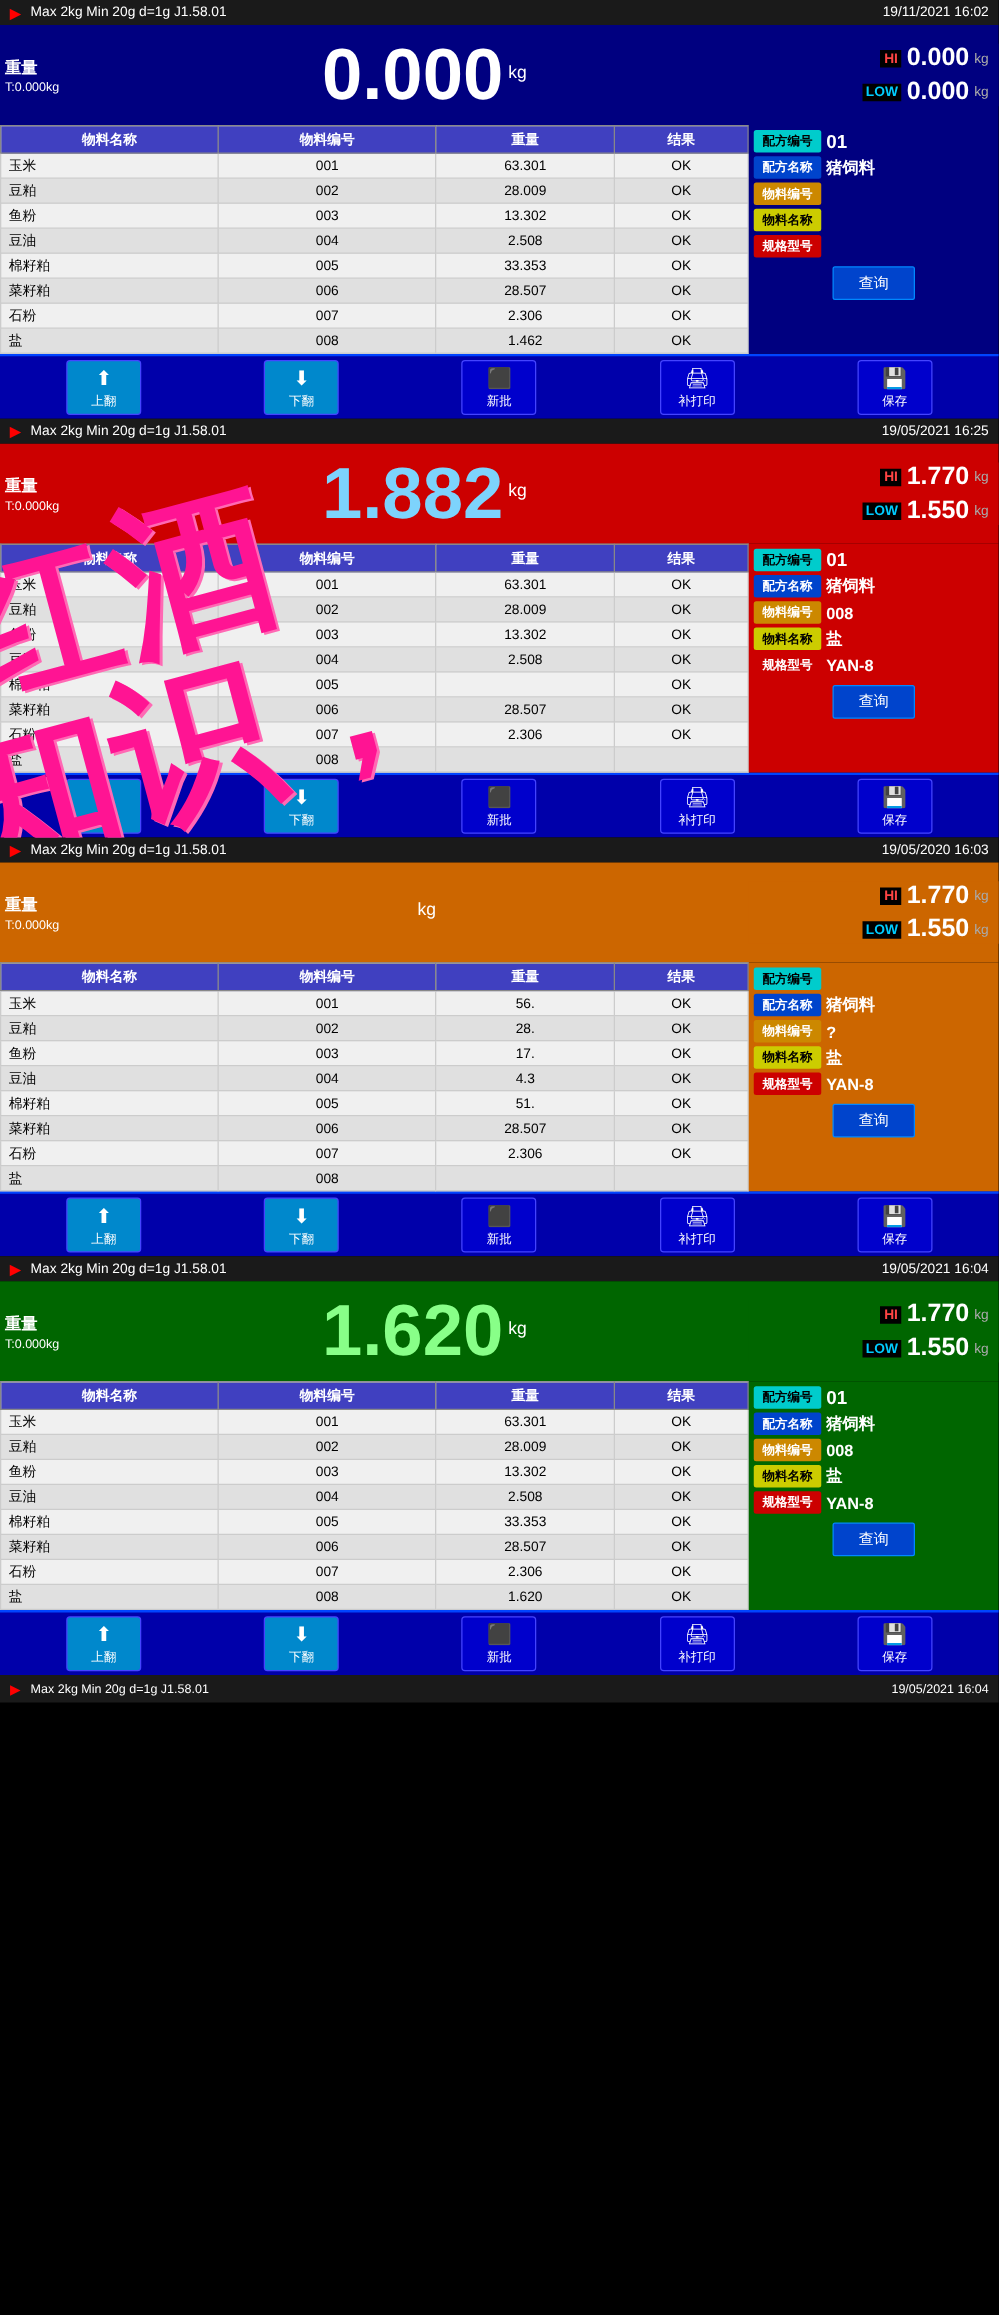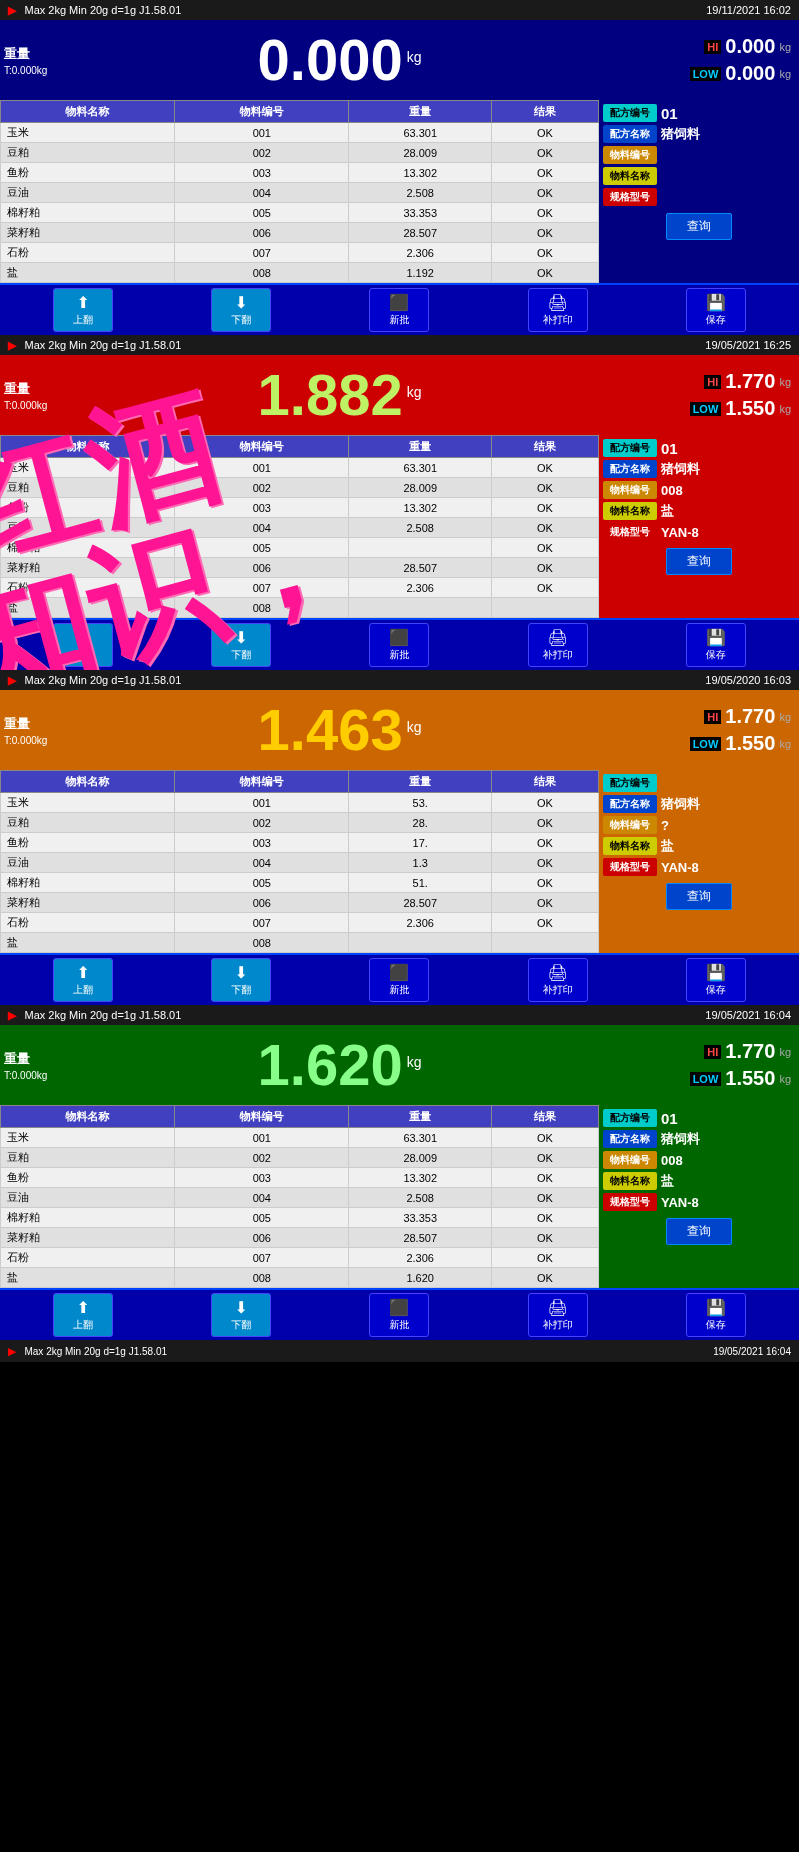--- a/index.html
+++ b/index.html
@@ -144,21 +144,21 @@
               </tr>
               <tr>
                 <td>石粉</td>
                 <td>007</td>
                 <td>2.306</td>
                 <td>OK</td>
               </tr>
               <tr>
                 <td>盐</td>
                 <td>008</td>
-                <td>1.192</td>
+                <td>1.462</td>
                 <td>OK</td>
               </tr>
             </tbody>
           </table>
         </div>
         <div style="width: 200px; background: rgb(0, 0, 128); padding: 4px; display: flex; flex-direction: column; gap: 3px;">
     <div style="display:flex;align-items:center;gap:4px;">
       <span style="background:#00cccc;color:#000;font-size:10px;font-weight:bold;padding:2px 4px;border-radius:2px;min-width:54px;text-align:center;">配方编号</span>
       <span style="color:#fff;font-size:15px;font-weight:bold;">01</span>
     </div>
@@ -213,21 +213,21 @@
       <span>Max 2kg  Min 20g  d=1g  J1.58.01</span>
     </div>
     <span>19/05/2021 16:25</span>
   </div>
       <div style="display: flex; background: rgb(204, 0, 0); height: 80px; align-items: center;">
         <div style="width: 80px; display: flex; flex-direction: column; justify-content: flex-start; padding: 4px;">
     <span style="color:#fff;font-size:13px;font-weight:bold;">重量</span>
     <span style="color:#fff;font-size:10px;margin-top:2px;">T:0.000kg</span>
   </div>
         <div style="flex: 1 1 0%; text-align: center; display: flex; align-items: center; justify-content: center;">
-    <span style="color:#bef264;font-size:58px;font-weight:bold;line-height:1;">1.882</span>
+    <span style="color:#7dd3fc;font-size:58px;font-weight:bold;line-height:1;">1.882</span>
     <span style="color:#fff;font-size:14px;vertical-align:bottom;margin-bottom:6px;margin-left:4px;">kg</span>
   </div>
         <div style="width: 200px; background: rgb(204, 0, 0); display: flex; flex-direction: column; justify-content: center; align-items: flex-end; padding-right: 8px; gap: 4px;">
     <div style="display:flex;align-items:center;gap:4px;">
       <span style="color:#ff4444;font-size:11px;font-weight:bold;background:#000;padding:1px 3px;">HI</span>
       <span style="color:#fff;font-size:20px;font-weight:bold;">1.770</span>
       <span style="color:#aaa;font-size:11px;">kg</span>
     </div>
     <div style="display:flex;align-items:center;gap:4px;">
       <span style="color:#00ccff;font-size:11px;font-weight:bold;background:#000;padding:1px 3px;">LOW</span>
@@ -359,21 +359,20 @@
       <span>Max 2kg  Min 20g  d=1g  J1.58.01</span>
     </div>
     <span>19/05/2020 16:03</span>
   </div>
       <div style="display: flex; background: rgb(204, 102, 0); height: 80px; align-items: center;">
         <div style="width: 80px; display: flex; flex-direction: column; justify-content: flex-start; padding: 4px;">
     <span style="color:#fff;font-size:13px;font-weight:bold;">重量</span>
     <span style="color:#fff;font-size:10px;margin-top:2px;">T:0.000kg</span>
   </div>
         <div style="flex: 1 1 0%; text-align: center; display: flex; align-items: center; justify-content: center;">
-    <span style="color:#ffcc00;font-size:58px;font-weight:bold;line-height:1;">1.463</span>
     <span style="color:#fff;font-size:14px;vertical-align:bottom;margin-bottom:6px;margin-left:4px;">kg</span>
   </div>
         <div style="width: 200px; background: rgb(204, 102, 0); display: flex; flex-direction: column; justify-content: center; align-items: flex-end; padding-right: 8px; gap: 4px;">
     <div style="display:flex;align-items:center;gap:4px;">
       <span style="color:#ff4444;font-size:11px;font-weight:bold;background:#000;padding:1px 3px;">HI</span>
       <span style="color:#fff;font-size:20px;font-weight:bold;">1.770</span>
       <span style="color:#aaa;font-size:11px;">kg</span>
     </div>
     <div style="display:flex;align-items:center;gap:4px;">
       <span style="color:#00ccff;font-size:11px;font-weight:bold;background:#000;padding:1px 3px;">LOW</span>
@@ -390,39 +389,39 @@
                 <th>物料名称</th>
                 <th>物料编号</th>
                 <th>重量</th>
                 <th>结果</th>
               </tr>
             </thead>
             <tbody>
               <tr>
                 <td>玉米</td>
                 <td>001</td>
-                <td>53.</td>
+                <td>56.</td>
                 <td>OK</td>
               </tr>
               <tr>
                 <td>豆粕</td>
                 <td>002</td>
                 <td>28.</td>
                 <td>OK</td>
               </tr>
               <tr>
                 <td>鱼粉</td>
                 <td>003</td>
                 <td>17.</td>
                 <td>OK</td>
               </tr>
               <tr>
                 <td>豆油</td>
                 <td>004</td>
-                <td>1.3</td>
+                <td>4.3</td>
                 <td>OK</td>
               </tr>
               <tr>
                 <td>棉籽粕</td>
                 <td>005</td>
                 <td>51.</td>
                 <td>OK</td>
               </tr>
               <tr>
                 <td>菜籽粕</td>

